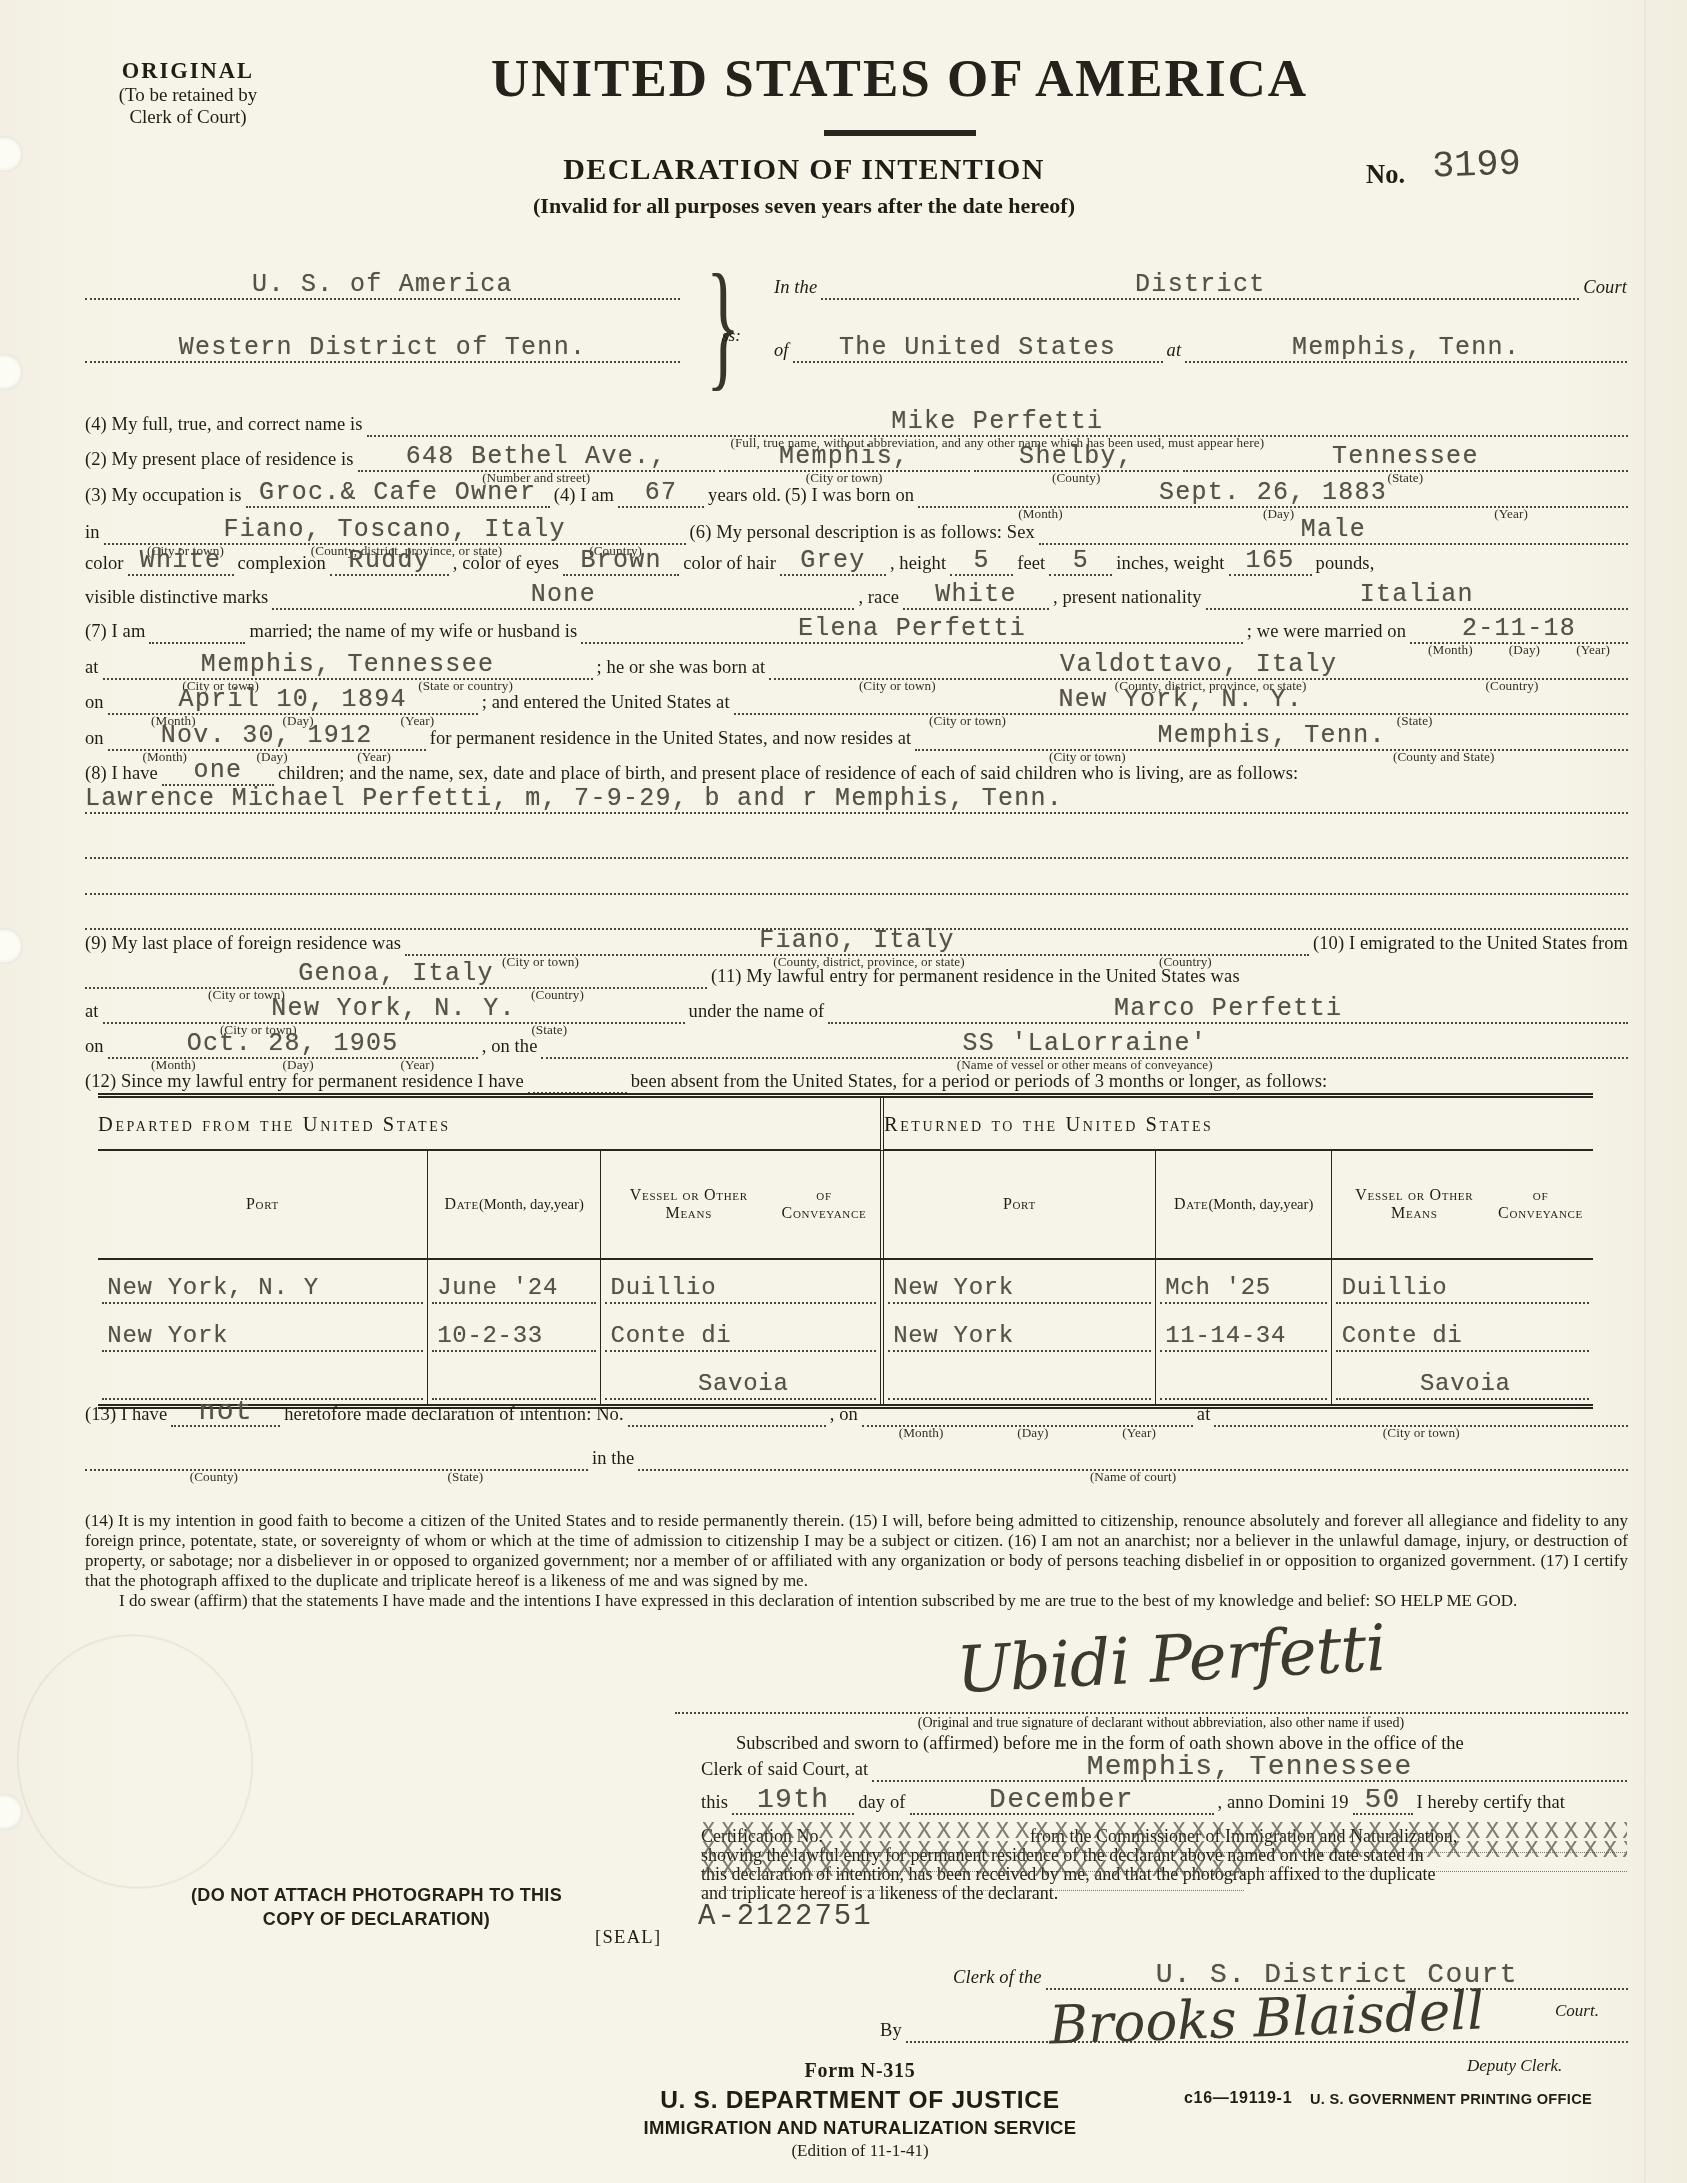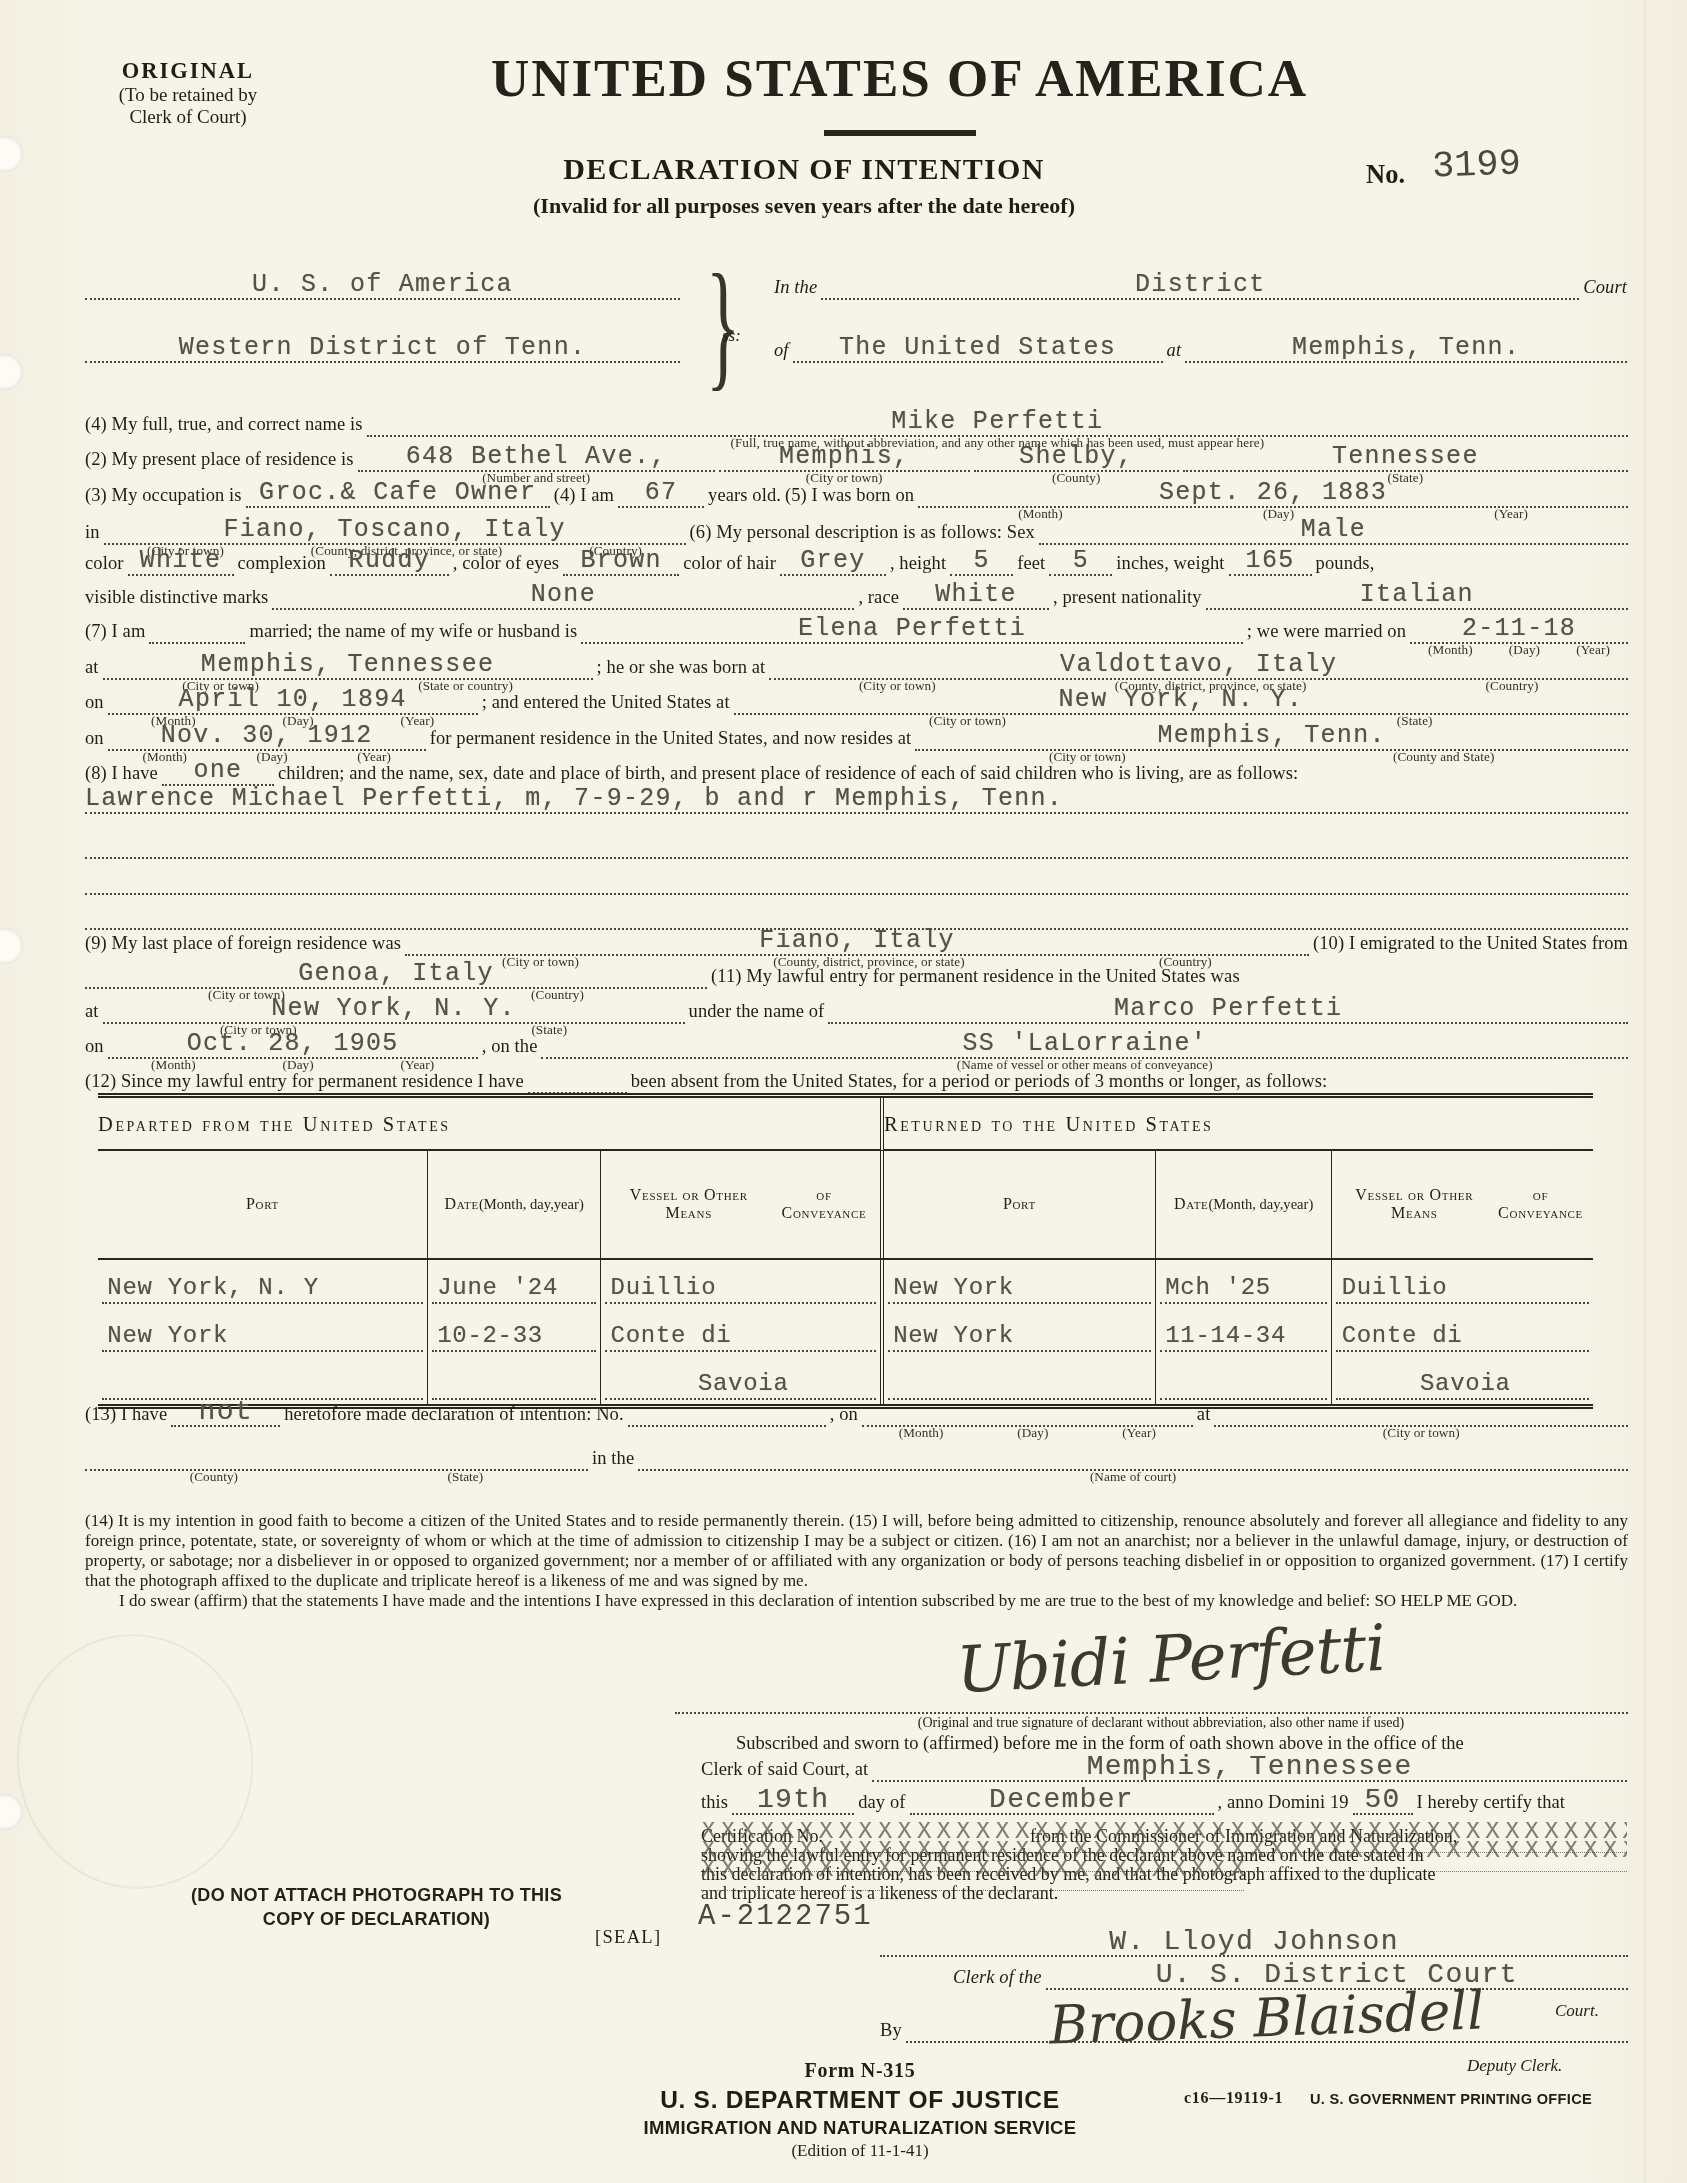--- a/index.html
+++ b/index.html
@@ -88,21 +88,21 @@
   .seal{position:absolute;left:595px;top:1927px;font-size:18.5px;letter-spacing:1.3px;}
   .anum{position:absolute;left:698px;top:1900px;font-family:"Liberation Mono",monospace;
         font-size:29px;letter-spacing:2px;color:#4c463e;}
   .sig-deputy{font-size:53px;transform:rotate(-2deg);position:relative;top:6.6px;}
   .footer-c{position:absolute;left:622px;top:2059px;width:476px;text-align:center;}
   .f-form{font-weight:bold;font-size:20px;letter-spacing:0.7px;}
   .f-dept{font-family:"Liberation Sans",sans-serif;font-weight:bold;font-size:24.5px;letter-spacing:0.7px;margin-top:4px;}
   .f-svc{font-family:"Liberation Sans",sans-serif;font-weight:bold;font-size:18.5px;letter-spacing:0.3px;margin-top:2.6px;}
   .f-ed{font-size:17px;margin-top:2.6px;}
   .f-code{position:absolute;left:1184px;top:2089px;font-weight:bold;font-size:16px;
-          font-family:Liberation Serif, serif;letter-spacing:0.7px;}
+          font-family:Liberation Sans, sans-serif;letter-spacing:0.7px;}
   .f-gpo{position:absolute;left:1310px;top:2091px;font-family:"Liberation Sans",sans-serif;
          font-weight:bold;font-size:14.6px;letter-spacing:0.3px;}
 </style>
 </head>
 <body>
 
 <div class="page">
   <div class="crease"></div>
   <div class="hole" style="top:136px"></div>
   <div class="hole" style="top:354px"></div>
@@ -623,25 +623,20 @@
     <div class="certline">and triplicate hereof is a likeness of the declarant.</div>
   </div>
 
   <div class="nophoto">
     <div>(DO NOT ATTACH PHOTOGRAPH TO THIS</div>
     <div>COPY OF DECLARATION)</div>
   </div>
   <div class="seal">[SEAL]</div>
   <div class="anum">A-2122751</div>
 
-  <div class="row" style="left:880px;top:1927px;width:748px">
-    <div class="fld grow">
-      <span class="v big">W. Lloyd Johnson</span>
-    </div>
-  </div>
   <div class="row" style="left:953px;top:1960px;width:675px">
     <span class="lbl it">Clerk of the</span>
     <div class="fld grow">
       <span class="v big">U. S. District Court</span>
     </div>
   </div>
   <div class="abs it" style="left:1555px;top:2001px;font-size:17px">Court.</div>
   <div class="row" style="left:880px;top:2013px;width:748px">
     <span class="lbl">By</span>
     <div class="fld grow">

